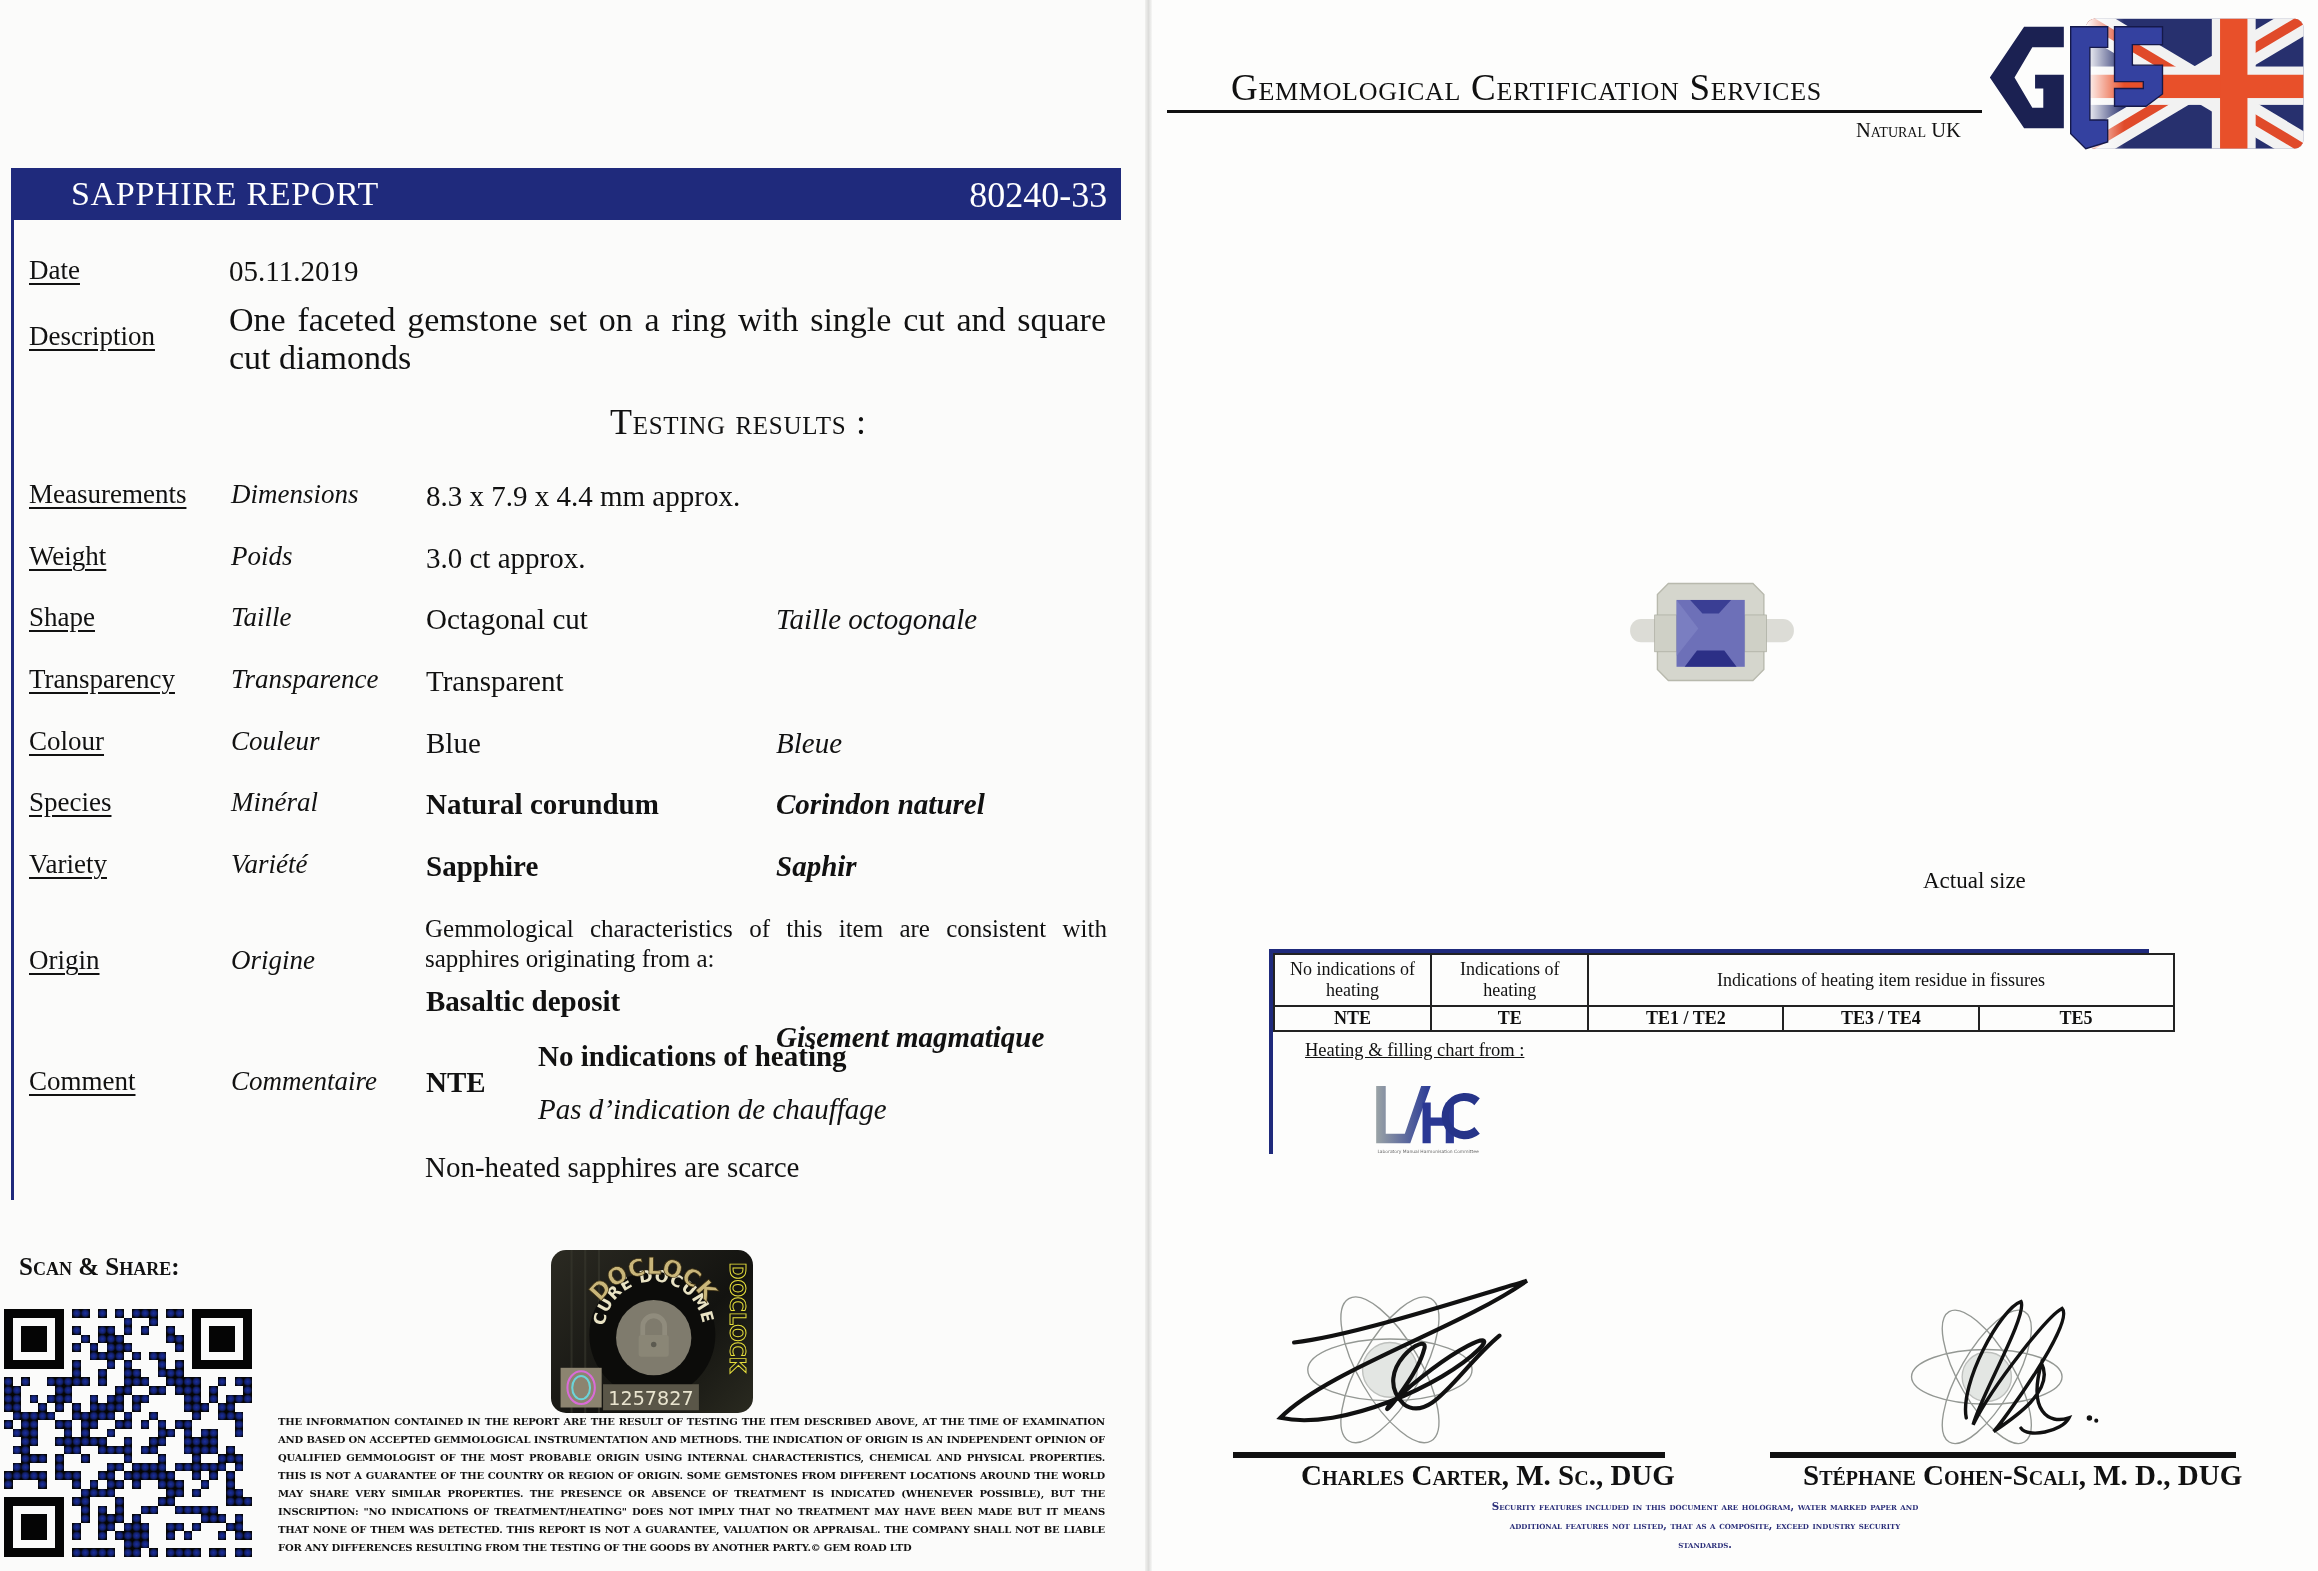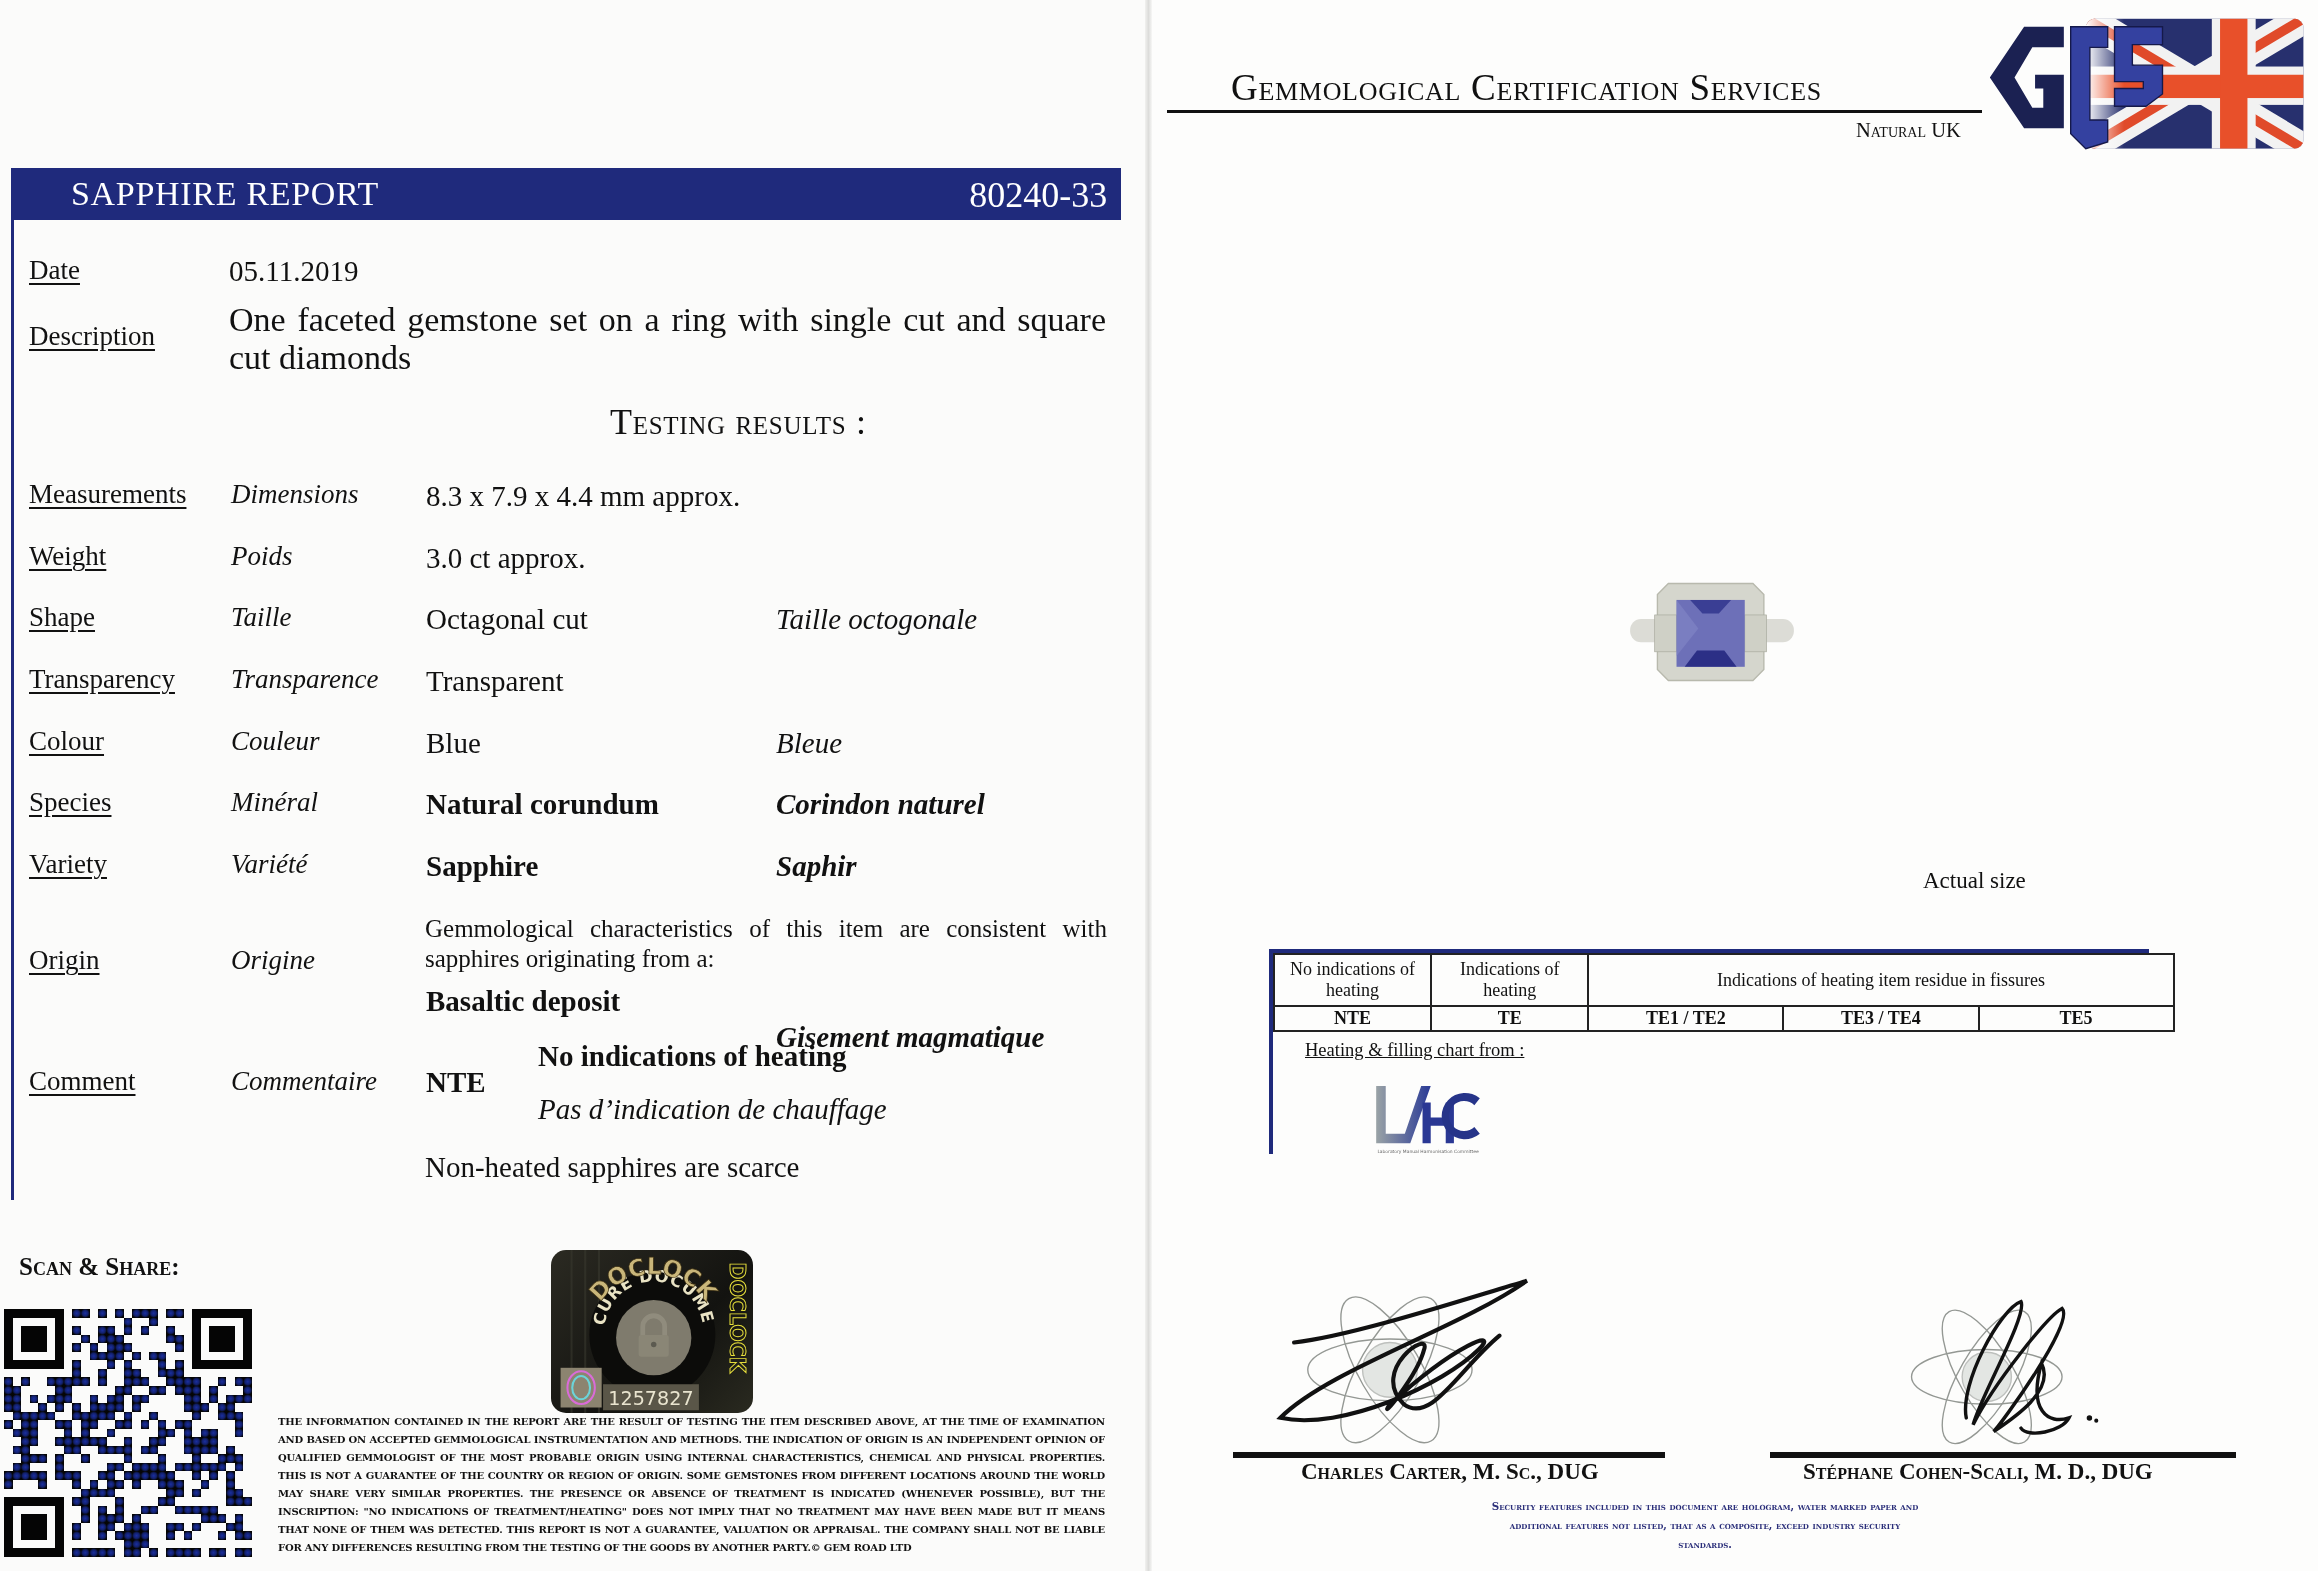--- a/index.html
+++ b/index.html
@@ -34,21 +34,21 @@
   #gcs-logo{left:1983px;top:17px;width:322px;height:134px;}
   #ring{left:1630px;top:574px;width:164px;height:116px;}
   #actual-size{left:1923px;top:832px;font-size:23px;margin-top:36px;}
   table.heat{border-collapse:collapse;font-size:18px;}
   table.heat td{border:2.1px solid #222;text-align:center;padding:1.4px 4.1px;line-height:20.5px;}
   #heat-top{left:1269px;top:949px;width:880px;height:4.1px;background:#1f2a7c;}
   #heat-left{left:1269px;top:949px;width:4.1px;height:205px;background:#1f2a7c;}
   #chart-from{left:1305px;top:1040px;font-size:18.5px;text-decoration:underline;}
   #lhc{left:1373px;top:1082px;width:110px;height:75px;}
   .sig-rule{height:6.2px;background:#111;}
-  .sig-name{font-size:23px;font-weight:bold;font-variant:small-caps;}
+  .sig-name{font-size:29px;font-weight:bold;font-variant:small-caps;}
   #security{left:1486px;top:1497px;width:438px;text-align:center;font-size:10.3px;line-height:19px;color:#2b2f7a;font-variant:small-caps;font-weight:bold;font-family:"DejaVu Serif",serif;}
 </style>
 </head>
 <body>
 
 <div id="left-page" class="abs"></div>
 <div id="right-page" class="abs"></div>
 <div id="fold" class="abs"></div>
 
 <div id="report-band" class="abs">

